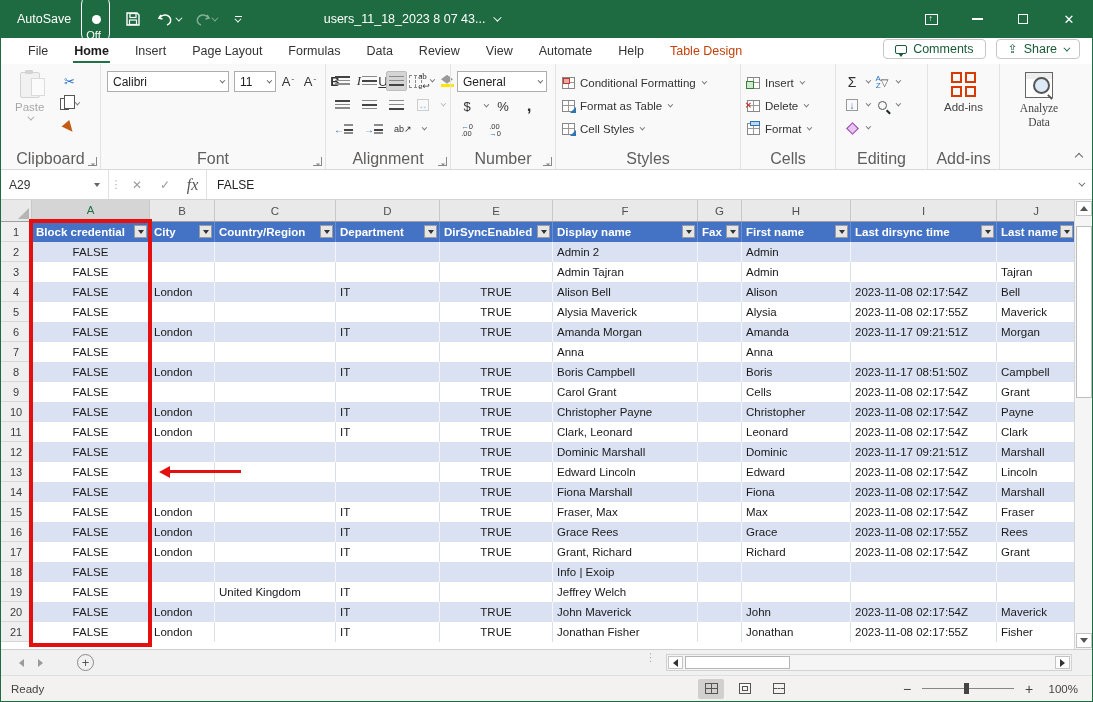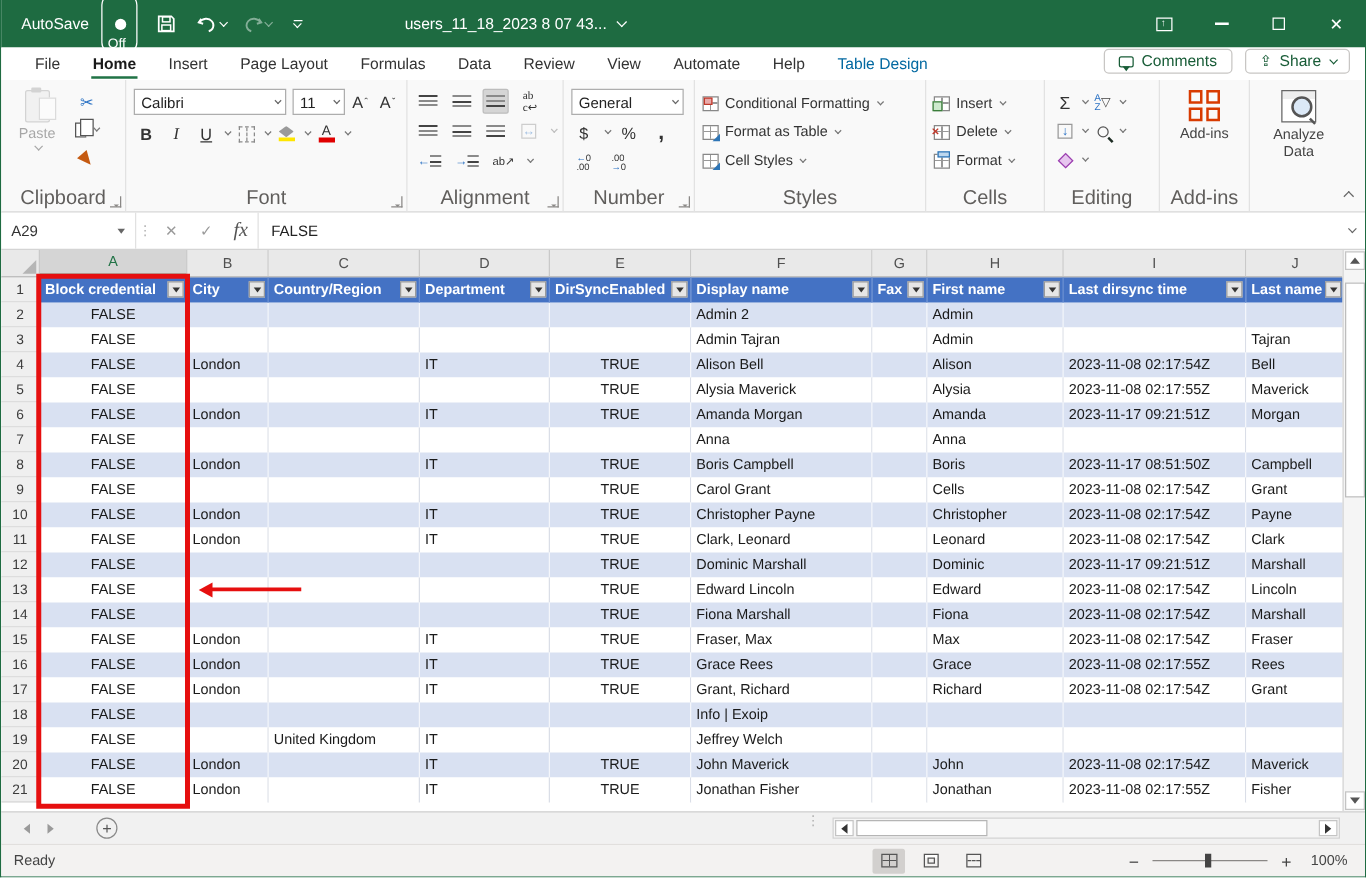--- a/index.html
+++ b/index.html
@@ -26,21 +26,21 @@
   .ico-min { width:11px; height:1.5px; background:#fff; display:block; }
   .ico-max { width:10px; height:10px; border:1.3px solid #fff; display:block; }
   .ico-ribbonopts { width:13px; height:11px; border:1.3px solid #fff; position:relative; display:block; }
   .ico-ribbonopts::after { content:"↑"; position:absolute; font-size:8px; left:3px; top:-1px; }
 
   
   .menubar { height:26px; background:#fff; display:flex; align-items:center; padding-left:14px; gap:0; flex:0 0 auto; position:relative; }
   .mtab { padding:4px 13px; font-size:12.5px; color:#333; cursor:pointer; position:relative; white-space:nowrap; }
   .mtab.active { color:#1a1a1a; font-weight:bold; }
   .mtab.active::after { content:""; position:absolute; left:12px; right:12px; bottom:-1px; height:2.5px; background:#217346; }
-  .mtab.contextual { color:#0369a1; }
+  .mtab.contextual { color:#c2410c; }
   .menu-right { position:absolute; right:12px; top:1px; display:flex; gap:10px; }
   .pill-btn { border:1px solid #c8c6c4; border-radius:4px; padding:2px 11px; display:flex; align-items:center; gap:6px; color:#185c37; font-size:12.5px; cursor:pointer; background:#fff; }
   .ico-comment { width:12px; height:9px; border:1.3px solid #185c37; border-radius:2px; position:relative; display:inline-block; }
   .ico-comment::after { content:""; position:absolute; left:2px; bottom:-4px; border-left:3px solid transparent; border-right:3px solid transparent; border-top:4px solid #185c37; }
   .ico-share { font-size:12px; }
 
   
   .ribbon { height:106px; background:#f9f9f9; border-bottom:1px solid #d8d8d8; display:flex; flex:0 0 auto; position:relative; }
   .rgroup { display:flex; flex-direction:column; border-right:1px solid #e2e2e2; padding:4px 6px 0 6px; position:relative; }
   .rg-body { flex:1; display:flex; align-items:flex-start; }
@@ -269,21 +269,21 @@
           <span class="minibtn">
               <span class="ico-brush"></span>
             </span>
         </div>
       </div>
       <div class="rg-label">Clipboard</div>
       <span class="launcher"></span>
     </div>
 
     <div class="rgroup" style="width:225px;">
-      <div class="rg-body" style="flex-direction:column; gap:5px; padding-top:3px;">
+      <div class="rg-body" style="flex-direction:row; gap:5px; padding-top:3px;">
         <div class="rrow">
           <span class="selbox" style="width:122px;">
               <span>Calibri</span>
               <span class="chev" style="width:4px;height:4px;color:#666;"></span>
             </span>
           <span class="selbox" style="width:42px;margin-left:3px;">
               <span>11</span>
               <span class="chev" style="width:4px;height:4px;color:#666;"></span>
             </span>
           <span class="fbtn">A<span class="sub">ˆ</span></span>
@@ -481,21 +481,21 @@
               <span></span>
             </span>
           <span>Add-ins</span>
         </div>
       </div>
       <div class="rg-label">Add-ins</div>
     </div>
 
     <div class="rgroup" style="width:78px;border-right:none;">
       <div class="rg-body" style="justify-content:center;width:100%;">
-        <div class="bigbtn" style="line-height:14px;">
+        <div class="bigbtn" style="line-height:14px;font-family:Liberation Serif, serif;">
           <span class="analyze-ico"></span>
           <span style="width:52px;">Analyze Data</span>
         </div>
       </div>
     </div>
     <span class="collapse-chev"><span class="chev" style="transform:rotate(-135deg);width:6px;height:6px;"></span></span>
   </div>
 
   <div class="formulabar">
     <div class="namebox">

